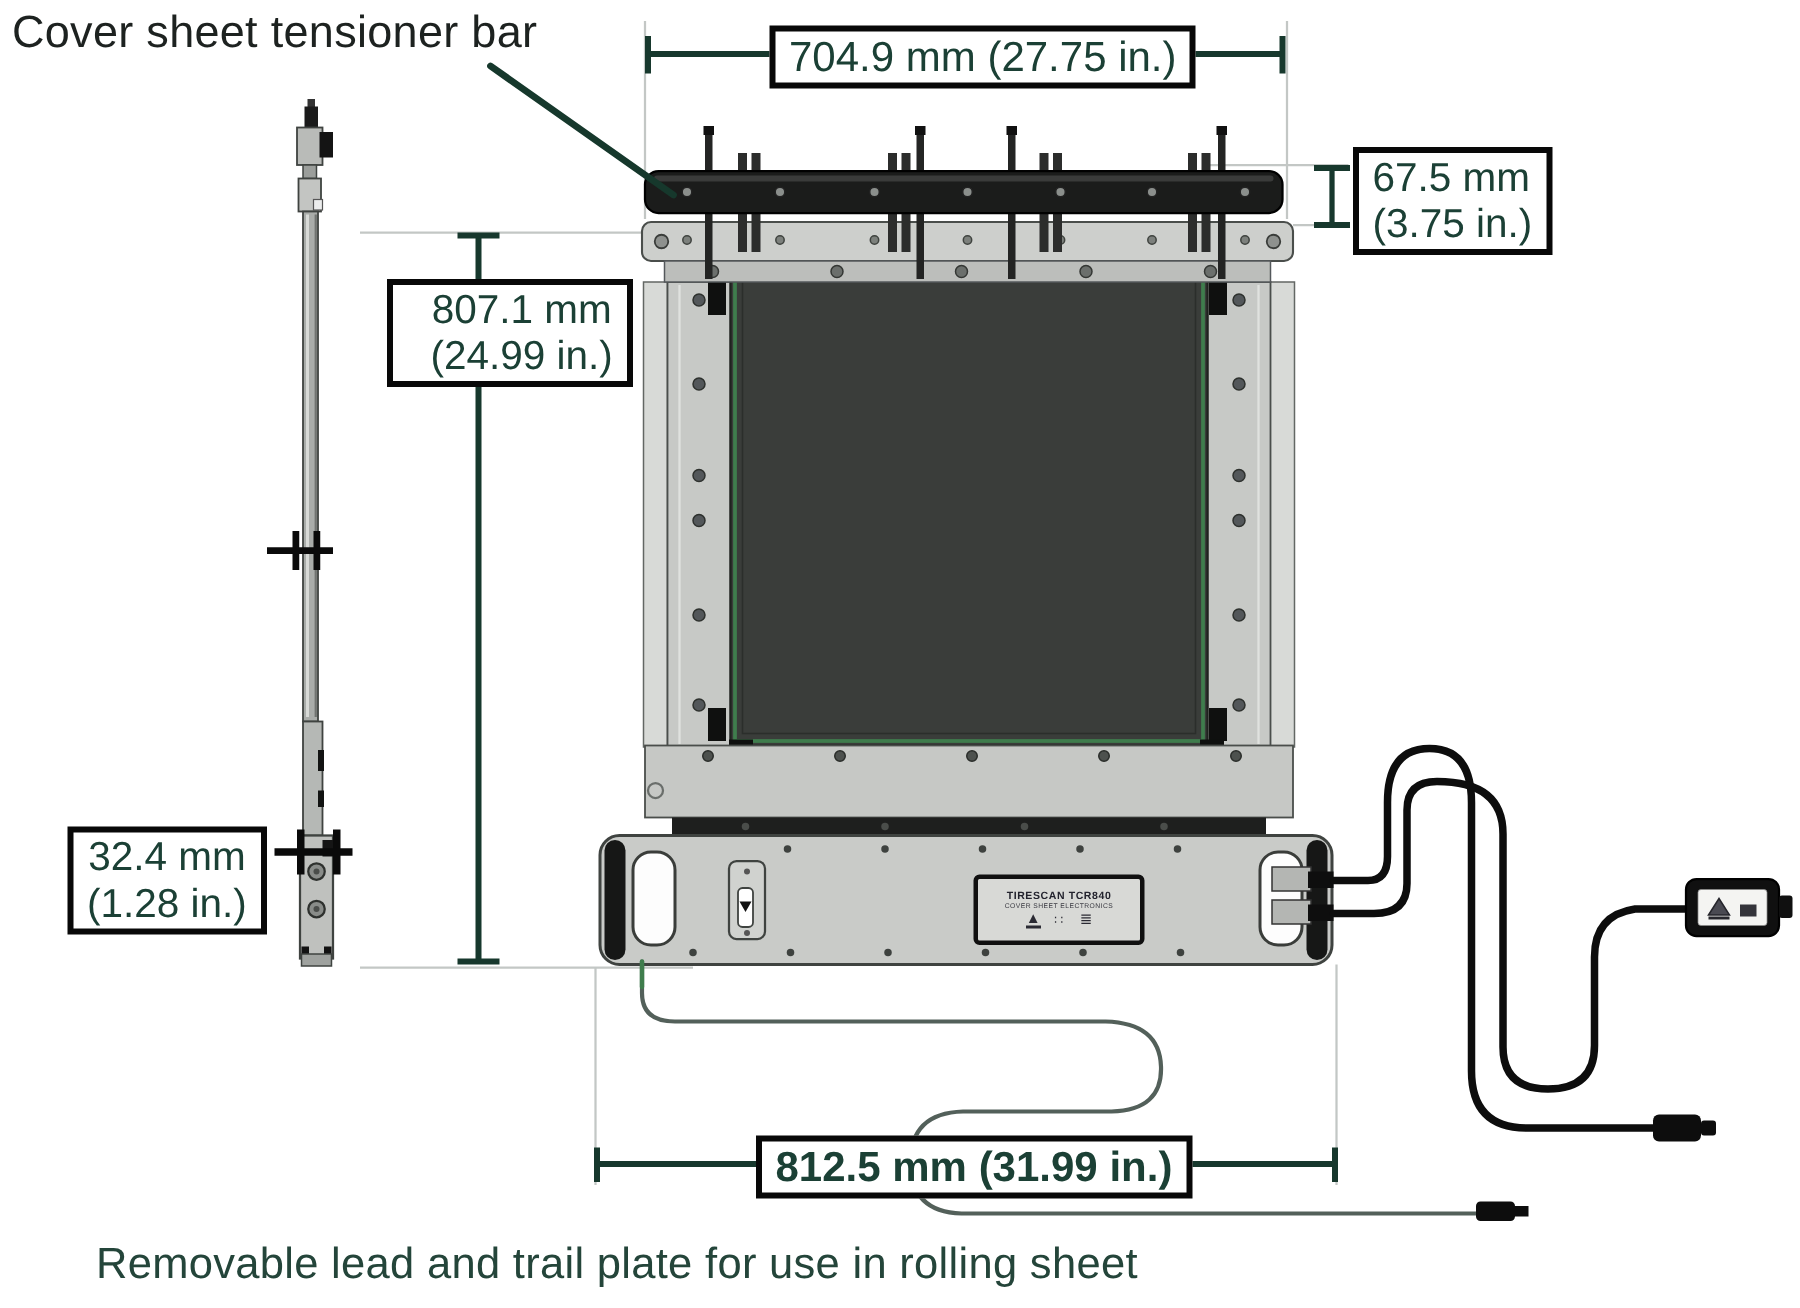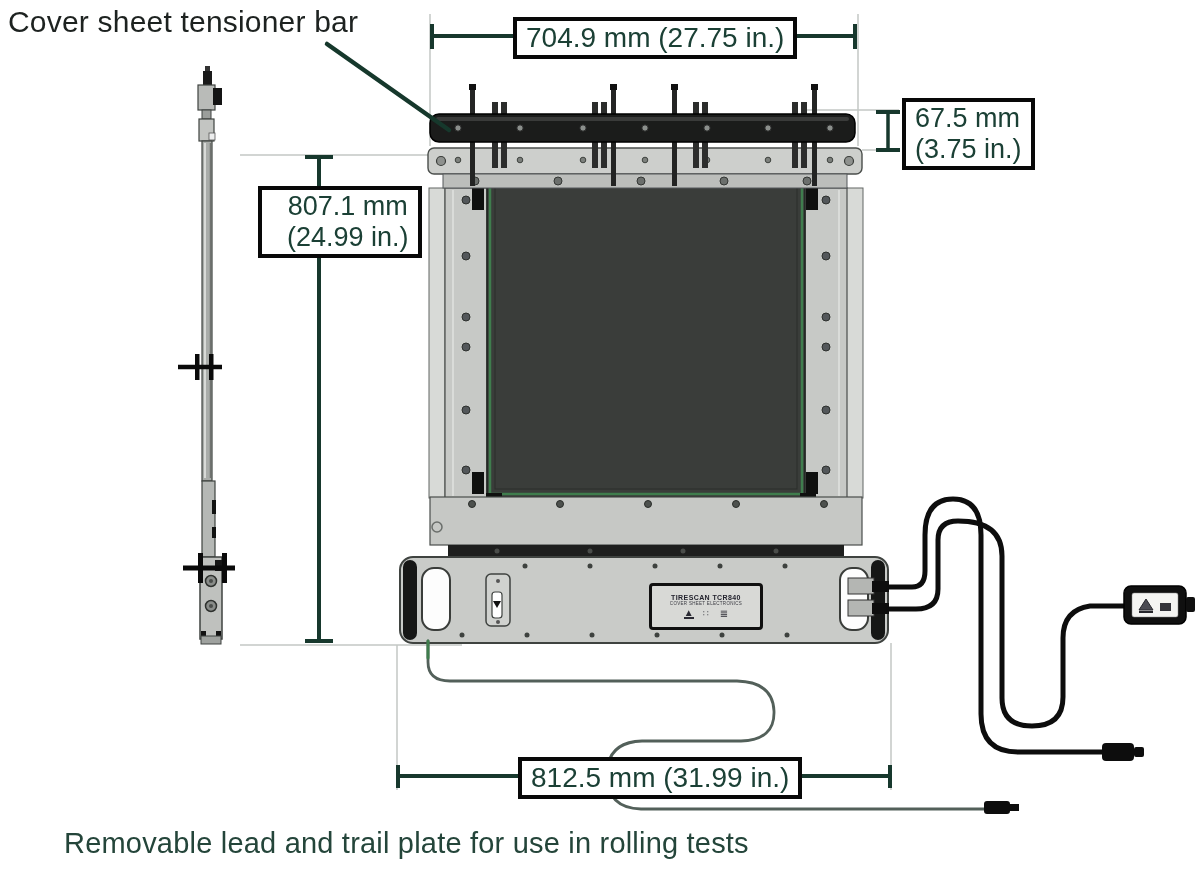--- a/index.html
+++ b/index.html
@@ -288,29 +288,33 @@
     <span>67.5 mm</span>
     <span>(3.75 in.)</span>
   </div>
 
   <div class="dim" style="left:258px;top:186px;padding-left:25px;">
     <span>807.1 mm</span>
     <span>(24.99 in.)</span>
   </div>
 
 
-
-  <div class="dim single" style="left:518px;top:757px;">
+  <div class="dim" style="left:45px;top:551px;">
+    <span>32.4 mm</span>
+    <span>(1.28 in.)</span>
+  </div>
+
+  <div class="dim single" style="left:504px;top:757px;font-weight:bold;">
     <span>812.5 mm (31.99 in.)</span>
   </div>
 
   <div class="plate">
     <div class="l1">TIRESCAN TCR840</div>
     <div class="l2">COVER SHEET ELECTRONICS</div>
     <div class="row">
       <span class="logo">▲</span>
       <span class="m1">∶∶</span>
       <span class="m2">≣</span>
     </div>
   </div>
 
-  <div class="txt-caption">Removable lead and trail plate for use in rolling tests</div>
+  <div class="txt-caption">Removable lead and trail plate for use in rolling sheet</div>
 </div>
 
 </body></html>

